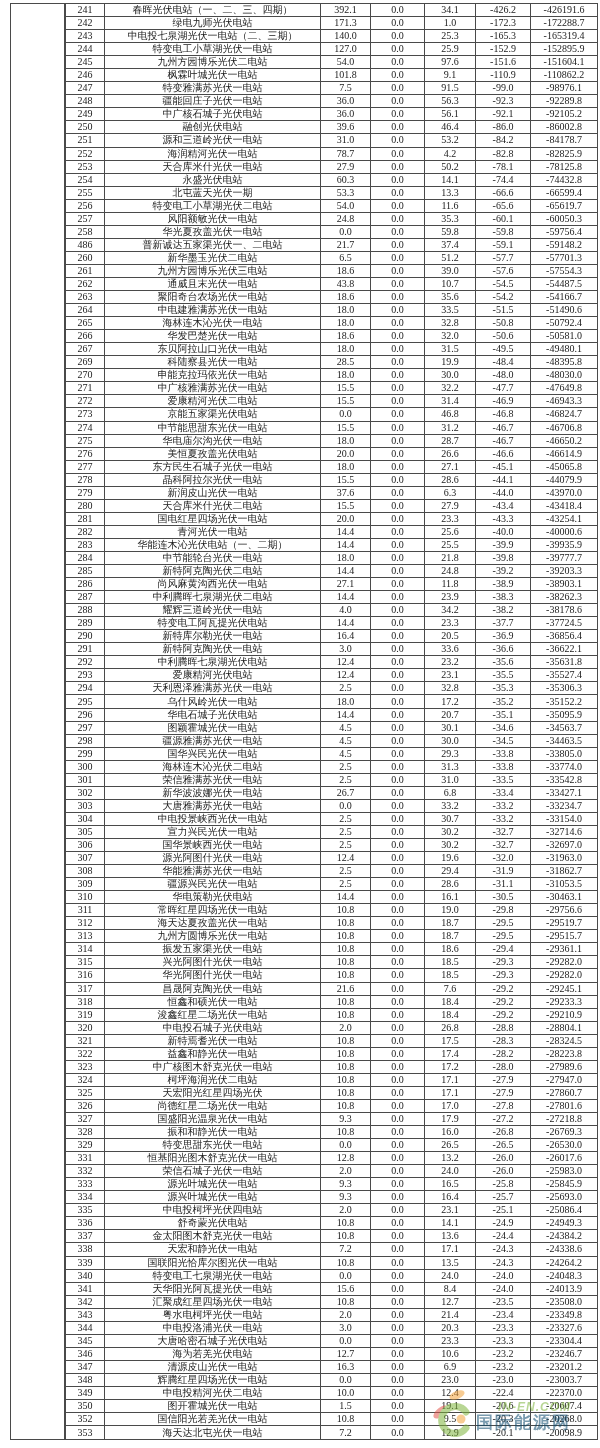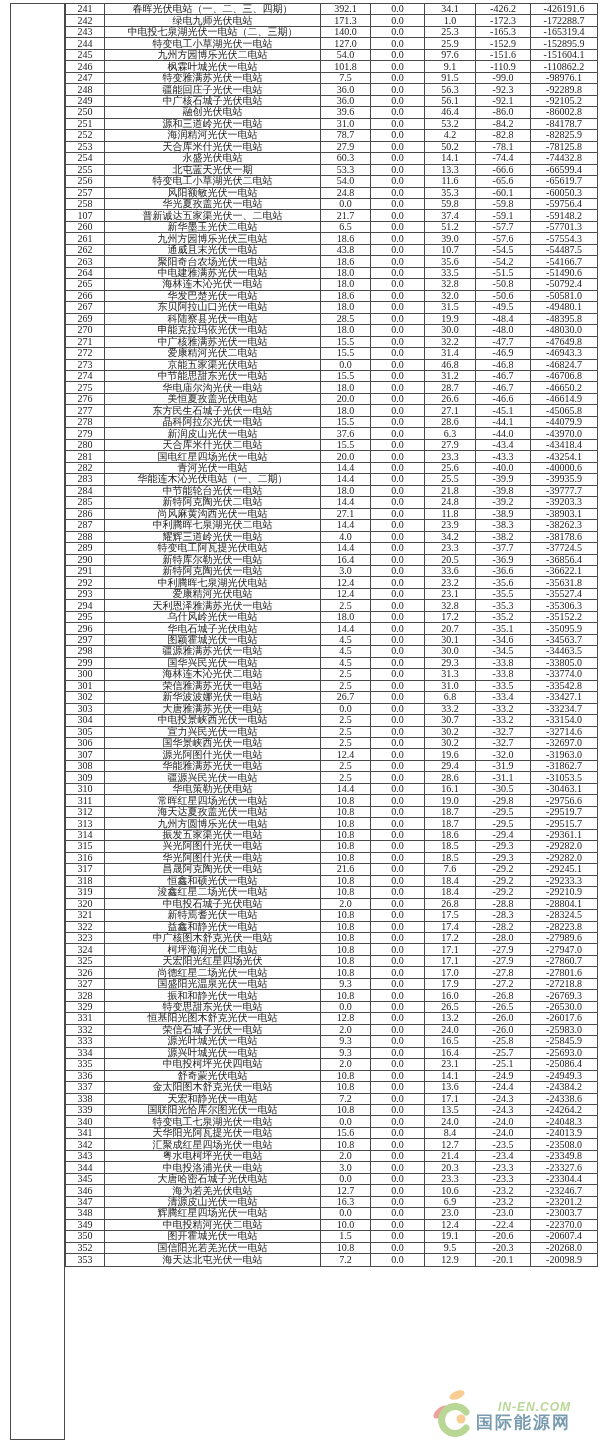--- a/index.html
+++ b/index.html
@@ -6,21 +6,21 @@
   body{
     width:600px;height:1448px;background:#ffffff;position:relative;
     font-family:"Liberation Serif","DejaVu Serif",serif;
     overflow:hidden;
   }
   .stub-col{
     position:absolute;left:10px;top:3px;width:55px;height:1437px;
     border:1px solid #4a4a4a;box-sizing:border-box;background:#fff;
   }
   table.pv{
-    position:absolute;left:65px;top:3px;width:532px;height:1264px;
+    position:absolute;left:65px;top:3px;width:532px;height:1437px;
     border-collapse:collapse;table-layout:fixed;font-family:Liberation Serif, serif;
   }
   table.pv td{
     border:1px solid #4a4a4a;
     font-size:10px;line-height:1;color:#1b1b1b;
     text-align:center;vertical-align:middle;
     padding:0;white-space:nowrap;overflow:hidden;
   }
   td.name-cell{font-size:10px;letter-spacing:0;}
   
@@ -213,21 +213,21 @@
       <tr>
         <td>258</td>
         <td class="name-cell">华光夏孜盖光伏一电站</td>
         <td>0.0</td>
         <td>0.0</td>
         <td>59.8</td>
         <td>-59.8</td>
         <td>-59756.4</td>
       </tr>
       <tr>
-        <td>107</td>
+        <td>486</td>
         <td class="name-cell">普新诚达五家渠光伏一、二电站</td>
         <td>21.7</td>
         <td>0.0</td>
         <td>37.4</td>
         <td>-59.1</td>
         <td>-59148.2</td>
       </tr>
       <tr>
         <td>260</td>
         <td class="name-cell">新华墨玉光伏二电站</td>

